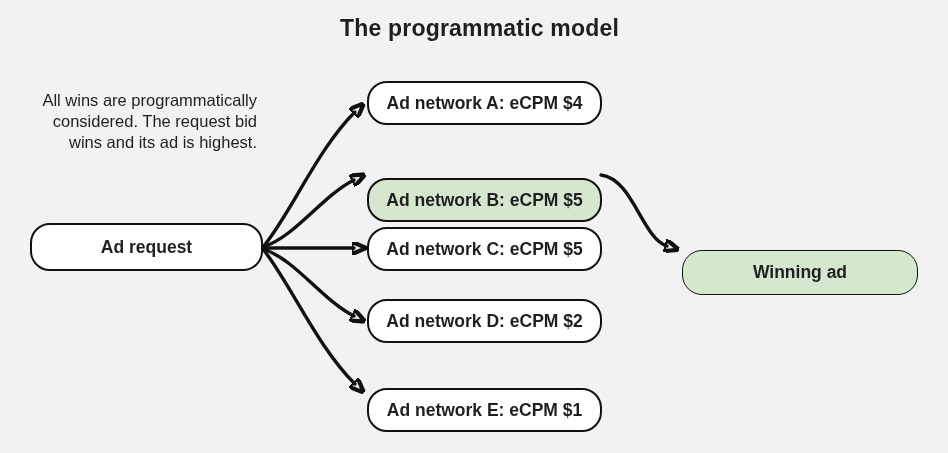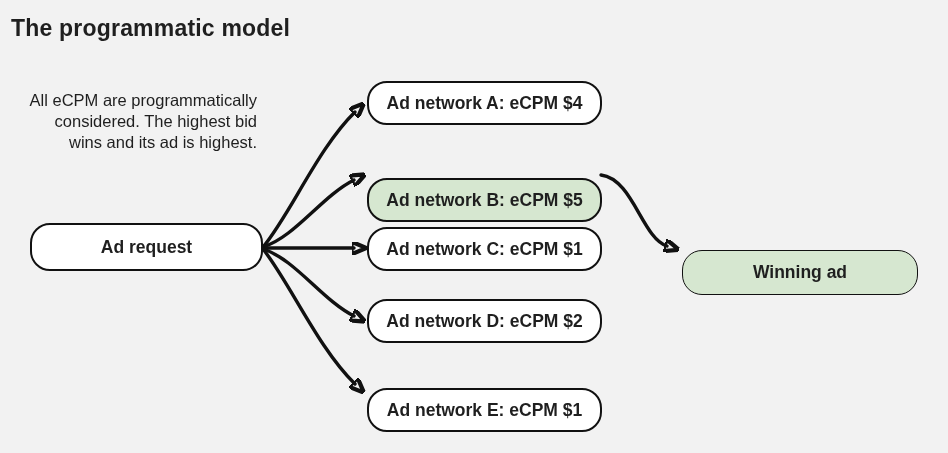--- a/index.html
+++ b/index.html
@@ -10,20 +10,21 @@
   .canvas{
     position:relative;
     width:948px;height:453px;
     background:var(--background,#f2f2f2);
     overflow:hidden;
   }
   .title{
     position:absolute;
     left:0;right:0;top:15px;
     padding-left:11px;
+    text-align:center;
     font-size:23px;
     font-weight:bold;
     color:var(--text,#1f1f1f);
     letter-spacing:0.2px;
   }
   .note{
     position:absolute;
     top:90px;
     right:691px;
     text-align:right;
@@ -71,22 +72,22 @@
   }
 </style>
 </head>
 <body>
 
 <div class="canvas">
 
   <div class="title">The programmatic model</div>
 
   <div class="note">
-    <div>All eCPM are programmatically</div>
-    <div>considered. The highest bid</div>
+    <div>All wins are programmatically</div>
+    <div>considered. The request bid</div>
     <div>wins and its ad is highest.</div>
   </div>
 
   <svg class="arrows" width="948" height="453" viewBox="0 0 948 453">
     <defs>
       <marker id="ah" viewBox="0 0 12 10" markerWidth="15" markerHeight="13" refX="2" refY="5" orient="auto" markerUnits="userSpaceOnUse">
         <path d="M0,0 L12,5 L0,10 Z" fill="#111111" stroke="none"></path>
       </marker>
     </defs>
     <path d="M263,247 C290,215 318,148 355,112" marker-end="url(#ah)"></path>
@@ -101,21 +102,21 @@
     <span>Ad request</span>
   </div>
 
   <div class="box net net-0">
     <span>Ad network A: eCPM $4</span>
   </div>
   <div class="box net net-1 highlight">
     <span>Ad network B: eCPM $5</span>
   </div>
   <div class="box net net-2">
-    <span>Ad network C: eCPM $1</span>
+    <span>Ad network C: eCPM $5</span>
   </div>
   <div class="box net net-3">
     <span>Ad network D: eCPM $2</span>
   </div>
   <div class="box net net-4">
     <span>Ad network E: eCPM $1</span>
   </div>
 
   <div class="box winning highlight">
     <span>Winning ad</span>

